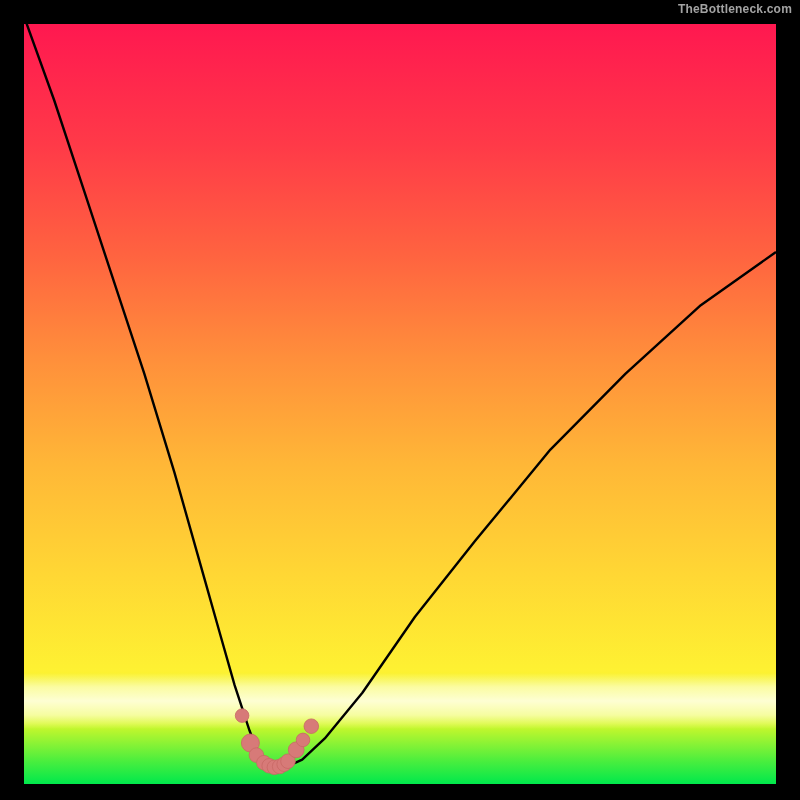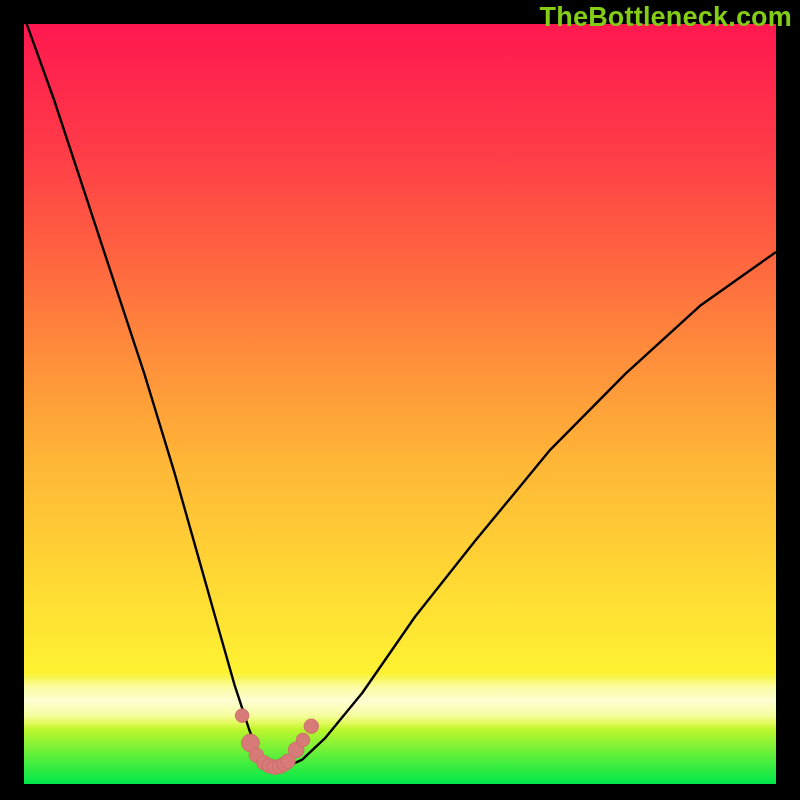--- a/index.html
+++ b/index.html
@@ -60,23 +60,23 @@
     position: absolute;
     left: 0;
     top: 0;
     width: 752px;
     height: 760px;
   }
   .watermark {
     position: absolute;
     right: 8px;
     top: 2px;
-    font-size: 27px;
+    font-size: 12px;
     font-weight: 600;
-    color: #84cc16;
+    color: #a3a3a3;
     letter-spacing: 0.2px;
   }
 </style>
 </head>
 <body>
 
 <div class="frame">
   <div class="plot"></div>
   <div class="band"></div>
   <svg class="curve-svg" viewBox="0 0 752 760" preserveAspectRatio="none">

